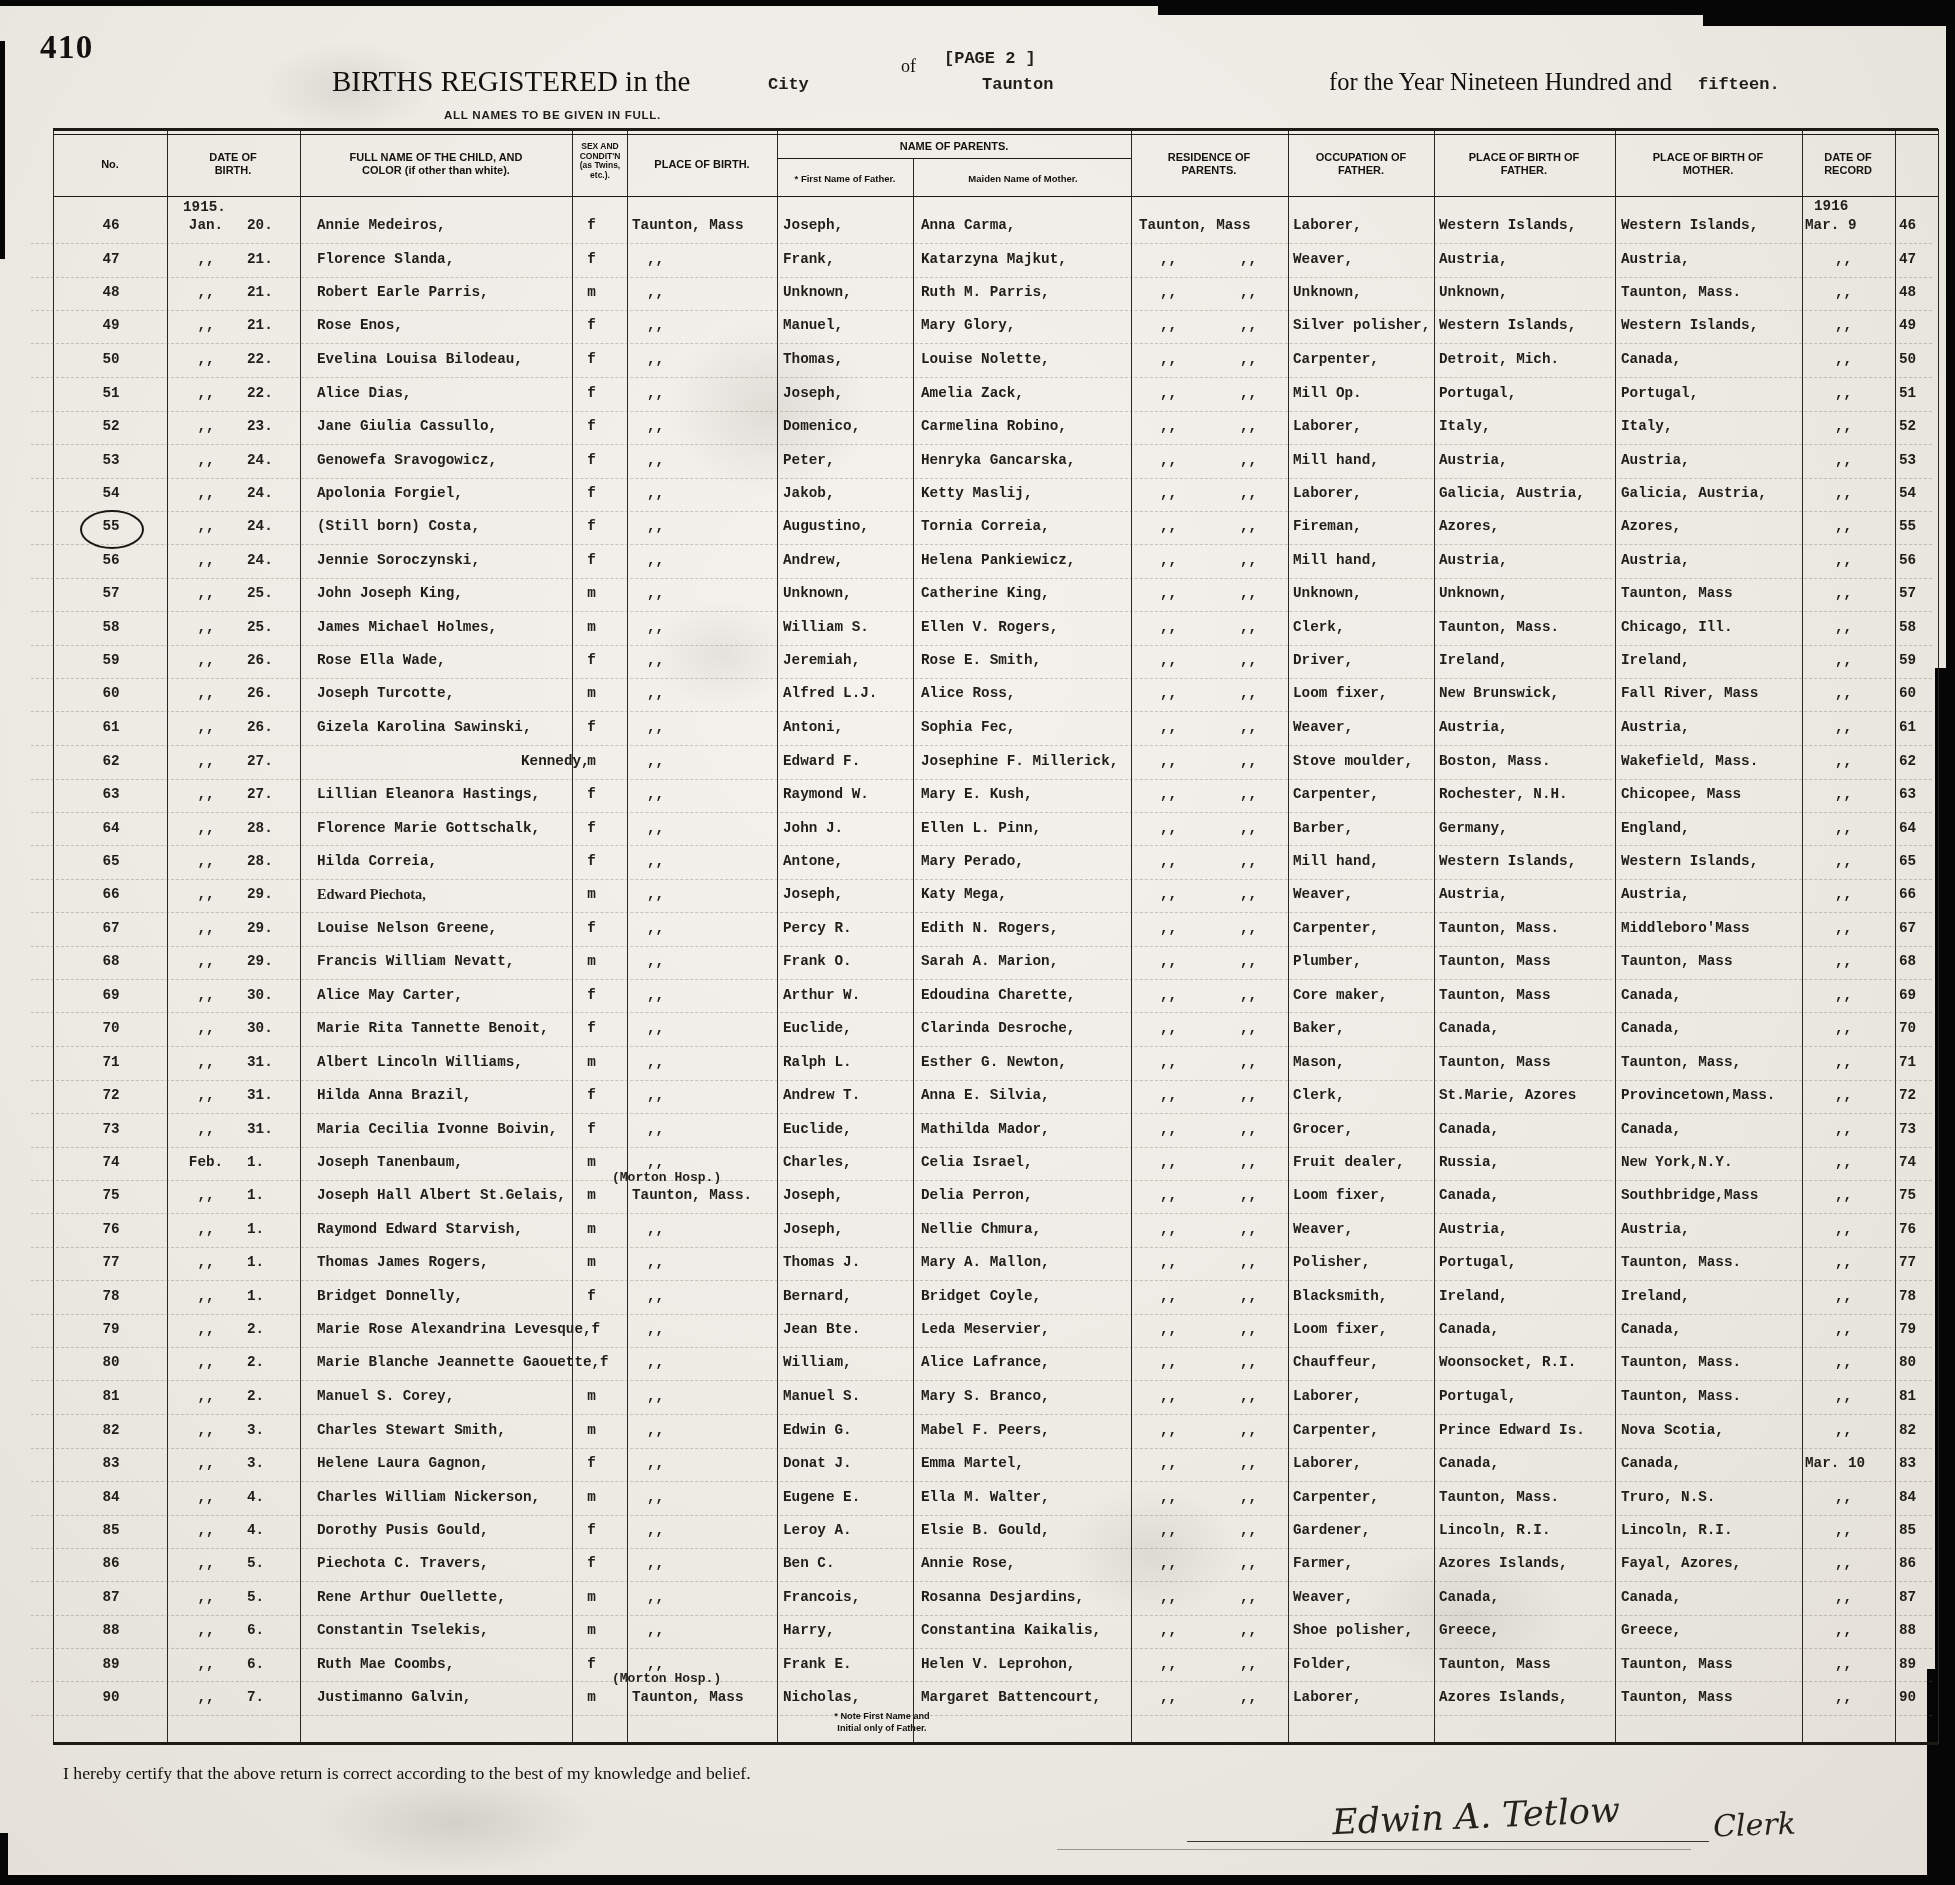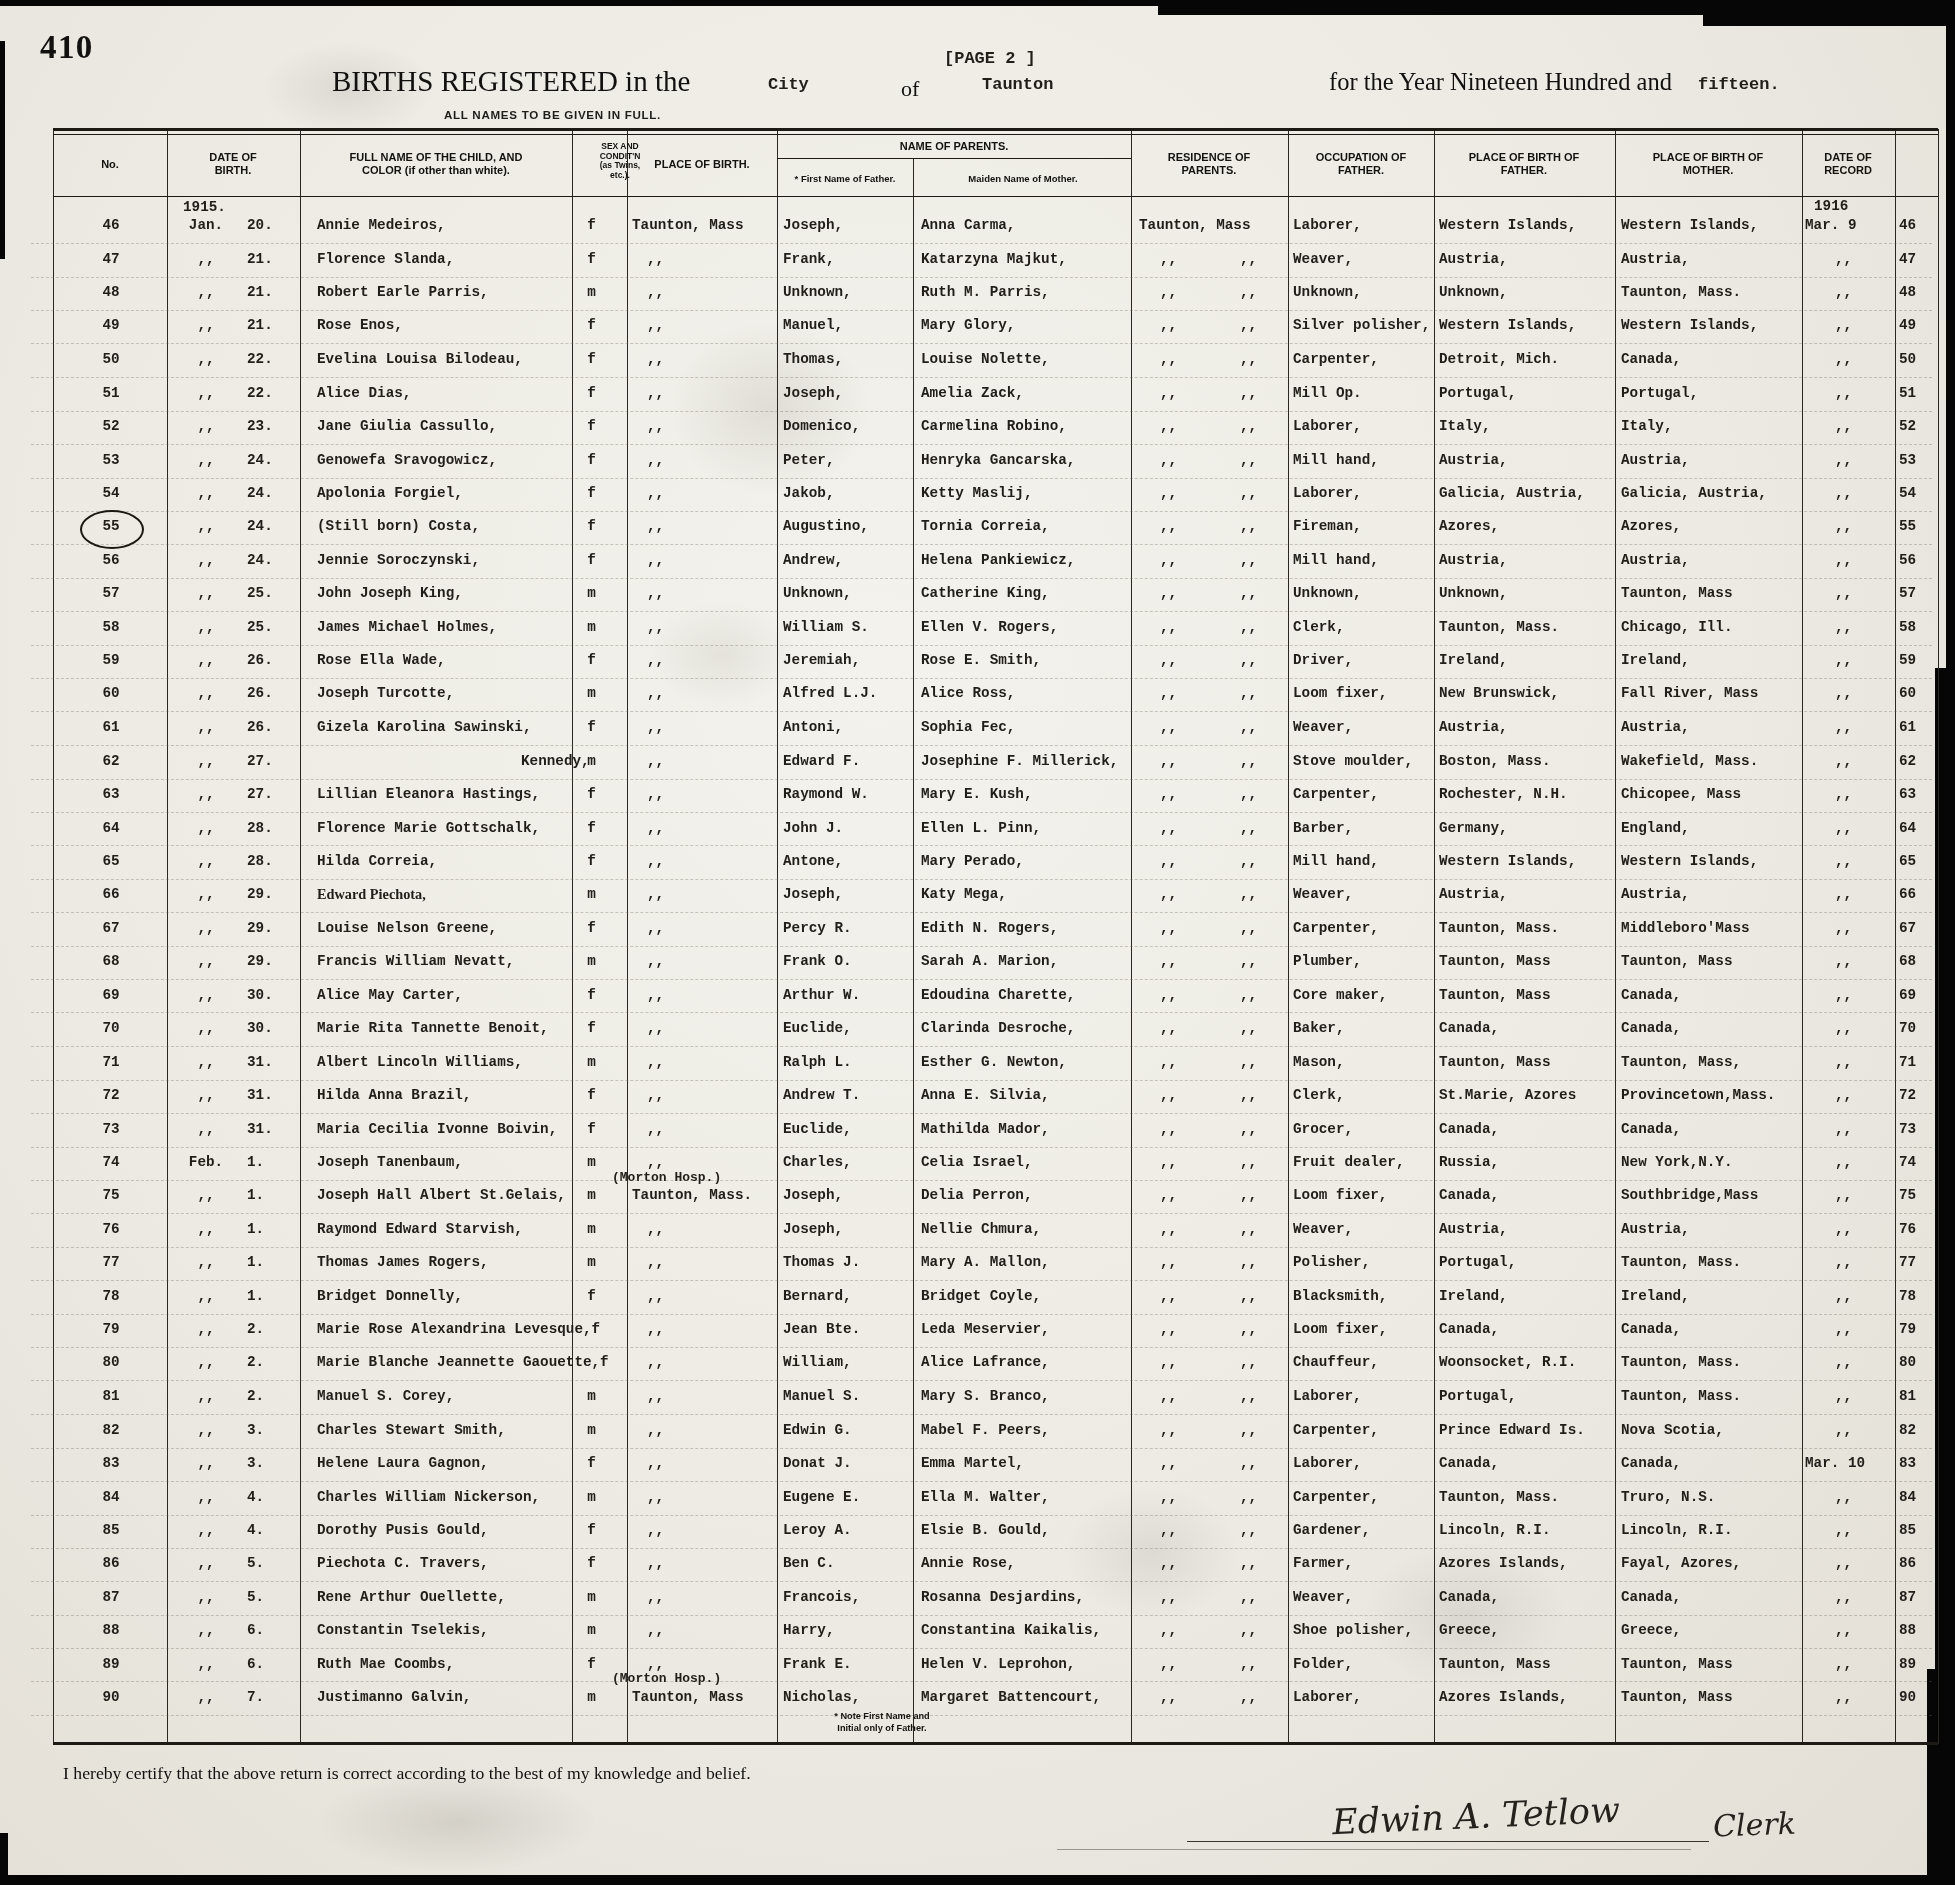--- a/index.html
+++ b/index.html
@@ -12,21 +12,21 @@
     position:relative;width:1955px;height:1886px;
     background:
       radial-gradient(ellipse at 45% 35%, #f4f2ec 0%, #eceae3 55%, #e2ded5 100%);
     color:#1f1d1a;
   }
   .abs{position:absolute;white-space:nowrap;}
   .tw{font-family:"Liberation Mono",monospace;font-weight:700;font-size:14.3px;color:#211e1a;}
   .tw-sm{font-family:"Liberation Mono",monospace;font-weight:700;font-size:13px;color:#211e1a;}
   .hdr{font-family:"Liberation Sans",sans-serif;font-weight:700;font-size:11px;line-height:13px;
        text-align:center;color:#14120f;white-space:pre-line;transform:translateX(-50%);}
-  .hdr-sm{font-size:8.5px;line-height:9.5px;margin-left:20px;}
+  .hdr-sm{font-size:8.5px;line-height:9.5px;}
   .serif{font-family:"Liberation Serif",serif;color:#121110;}
   .vline{position:absolute;width:1.4px;background:#2a2722;}
   .hline{position:absolute;background:#1d1a16;}
   .rowline{position:absolute;height:0;border-top:0.7px dashed rgba(110,104,92,.33);}
   .edge{position:absolute;background:#060606;}
   .smudge{position:absolute;border-radius:50%;pointer-events:none;}
   .circle{position:absolute;border:2px solid #1a1813;border-radius:50%;}
   .sig{font-family:"DejaVu Serif",serif;font-style:italic;color:#25221d;}
 </style>
 </head>
@@ -49,21 +49,21 @@
   <div class="smudge" style="left:259px;top:41px;width:177px;height:95px;background:radial-gradient(rgba(60,55,45,.10),transparent 70%);"></div>
   <div class="smudge" style="left:1063px;top:1485px;width:177px;height:136px;background:radial-gradient(rgba(60,55,45,.09),transparent 70%);"></div>
   <div class="smudge" style="left:1363px;top:1540px;width:204px;height:150px;background:radial-gradient(rgba(60,55,45,.09),transparent 70%);"></div>
   <div class="smudge" style="left:313px;top:1771px;width:286px;height:102px;background:radial-gradient(rgba(60,55,45,.12),transparent 70%);"></div>
 
   <div class="abs serif" style="left:40px;top:29px;font-size:33px;font-weight:700;letter-spacing:1.4px;">410</div>
   <div class="abs tw" style="left:944px;top:49px;font-size:17px;">[PAGE 2 ]</div>
 
   <div class="abs serif" style="left:332px;top:65px;font-size:29px;">BIRTHS REGISTERED in the</div>
   <div class="abs tw" style="left:768px;top:75px;font-size:17px;">City</div>
-  <div class="abs serif" style="left:901px;top:76px;font-size:22px;">of</div>
+  <div class="abs serif" style="left:901px;top:56px;font-size:18px;">of</div>
   <div class="abs tw" style="left:982px;top:75px;font-size:17px;">Taunton</div>
   <div class="abs serif" style="left:1329px;top:68px;font-size:24.5px;">for the Year Nineteen Hundred and</div>
   <div class="abs tw" style="left:1698px;top:75px;font-size:17px;">fifteen.</div>
 
   <div class="abs" style="left:444px;top:108px;font-weight:700;font-size:11.6px;letter-spacing:0.7px;">ALL NAMES TO BE GIVEN IN FULL.</div>
 
   <div id="table-frame">
       <div class="vline" style="left: 53px; top: 129px; height: 1615px;"></div>
       <div class="vline" style="left: 167px; top: 129px; height: 1615px;"></div>
       <div class="vline" style="left: 300px; top: 129px; height: 1615px;"></div>

